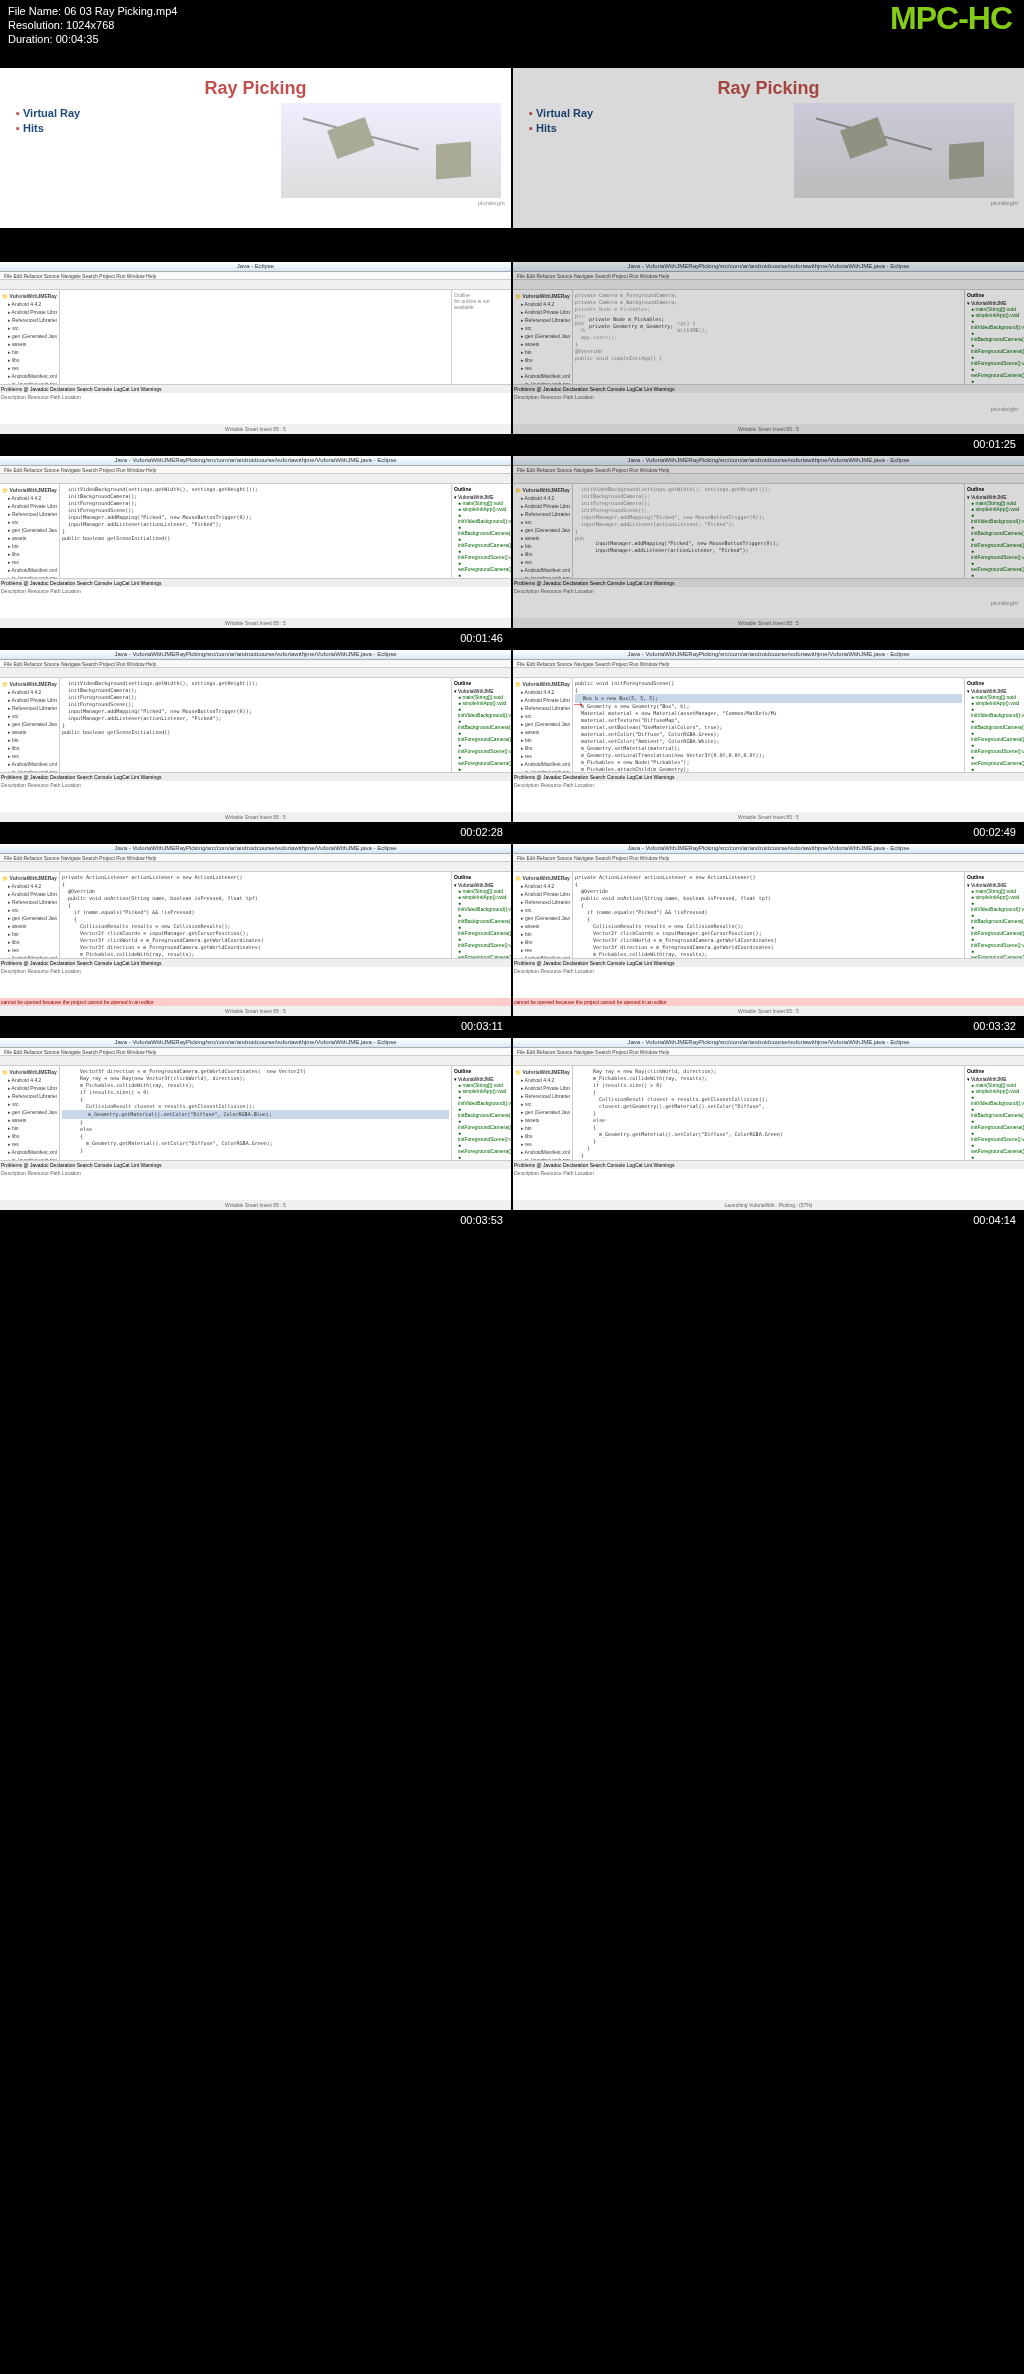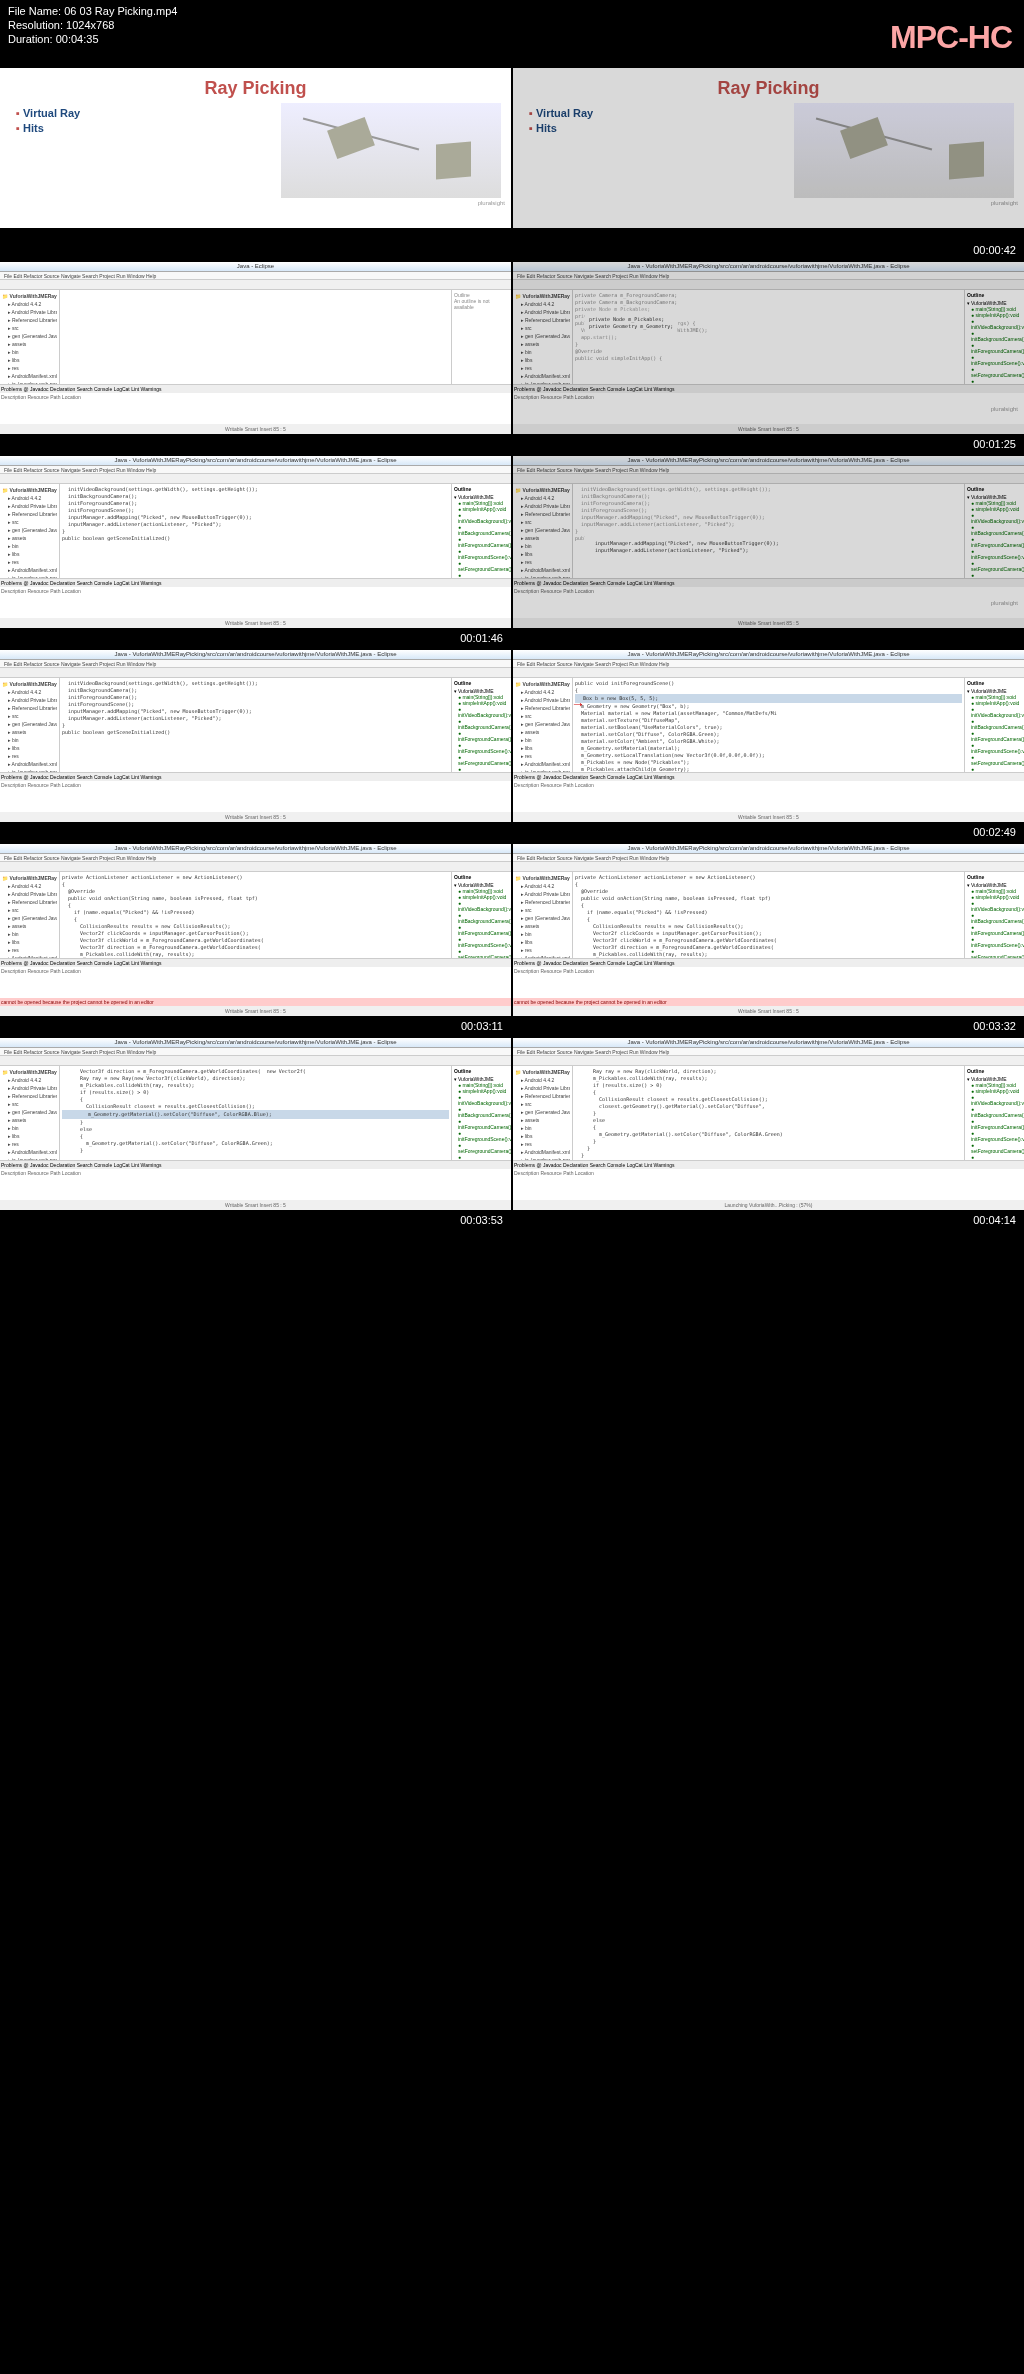--- a/index.html
+++ b/index.html
@@ -1,19 +1,19 @@
 <!DOCTYPE html>
 <html><head>
 <meta charset="utf-8">
 <style>
 *{margin:0;padding:0;box-sizing:border-box}
 body{background:#000;font-family:Arial,sans-serif;width:1024px}
 .header{background:#000;color:#fff;padding:4px 8px;position:relative;height:68px}
 .file-info{font-size:11px;line-height:14px}
-.mpc-logo{position:absolute;right:12px;top:19px;font-size:32px;font-weight:bold;color:#fca5a5;letter-spacing:-1px}
+.mpc-logo{position:absolute;right:12px;top:0;font-size:32px;font-weight:bold;color:#84cc16;letter-spacing:-1px}
 .grid{display:grid;grid-template-columns:1fr 1fr;gap:2px;background:#000;padding:0}
 .cell{background:#000;position:relative;height:192px}
 .slide{background:#fff;width:100%;height:160px;padding:10px 16px;position:relative}
 .slide-title{color:#c0504d;font-size:18px;font-weight:bold;text-align:center;margin-bottom:8px}
 .slide-bullets{font-size:11px;color:#1f497d;font-weight:bold}
 .slide-bullets li{list-style:none;margin:3px 0}
 .slide-bullets li::before{content:"▪ ";color:#c0504d}
 .scene{position:absolute;right:10px;top:35px;width:220px;height:95px;background:linear-gradient(#eef,#ddd)}
 .cube{position:absolute;right:30px;bottom:20px;width:35px;height:35px;background:#aa9;transform:skewY(-5deg)}
 .arrow{position:absolute;left:20px;top:30px;width:120px;height:2px;background:#999;transform:rotate(15deg)}
@@ -72,21 +72,20 @@
       <li>Virtual Ray</li>
       <li>Hits</li>
     </ul>
     <div class="scene">
       <div class="arrow"></div>
           <div class="plane"></div>
           <div class="cube"></div>
     </div>
     <div class="wm">pluralsight</div>
   </div>
-      <div class="timestamp">00:00:42</div>
     </div>
     <div class="cell">
       <div class="ide ">
     <div class="ide-title">Java - Eclipse</div>
     <div class="ide-menu">File  Edit  Refactor  Source  Navigate  Search  Project  Run  Window  Help</div>
     <div class="ide-toolbar"></div>
     <div class="ide-body">
       <div class="ide-left">
             <div class="tree-item" style="font-weight:bold">📁 VuforiaWithJMERayPicking</div>
             <div class="tree-item" style="padding-left:6px">▸ Android 4.4.2</div>
@@ -351,20 +350,21 @@
           </div>
     </div>
     <div class="ide-bottom">
       <div style="background:#eee;padding:1px">Problems   @ Javadoc   Declaration   Search   Console   LogCat   Lint Warnings</div>
       <div style="padding:1px;color:#666">Description                                                    Resource        Path           Location</div>
     </div>
 
     <div class="ide-status">Writable        Smart Insert      85 : 5</div>
 
   </div>
+      <div class="timestamp">00:02:28</div>
     </div>
     <div class="cell">
       <div class="ide ">
     <div class="ide-title">Java - VuforiaWithJMERayPicking/src/com/ar/androidcourse/vuforiawithjme/VuforiaWithJME.java - Eclipse</div>
     <div class="ide-menu">File  Edit  Refactor  Source  Navigate  Search  Project  Run  Window  Help</div>
     <div class="ide-toolbar"></div>
     <div class="ide-body">
       <div class="ide-left">
             <div class="tree-item" style="font-weight:bold">📁 VuforiaWithJMERayPicking</div>
             <div class="tree-item" style="padding-left:6px">▸ Android 4.4.2</div>

